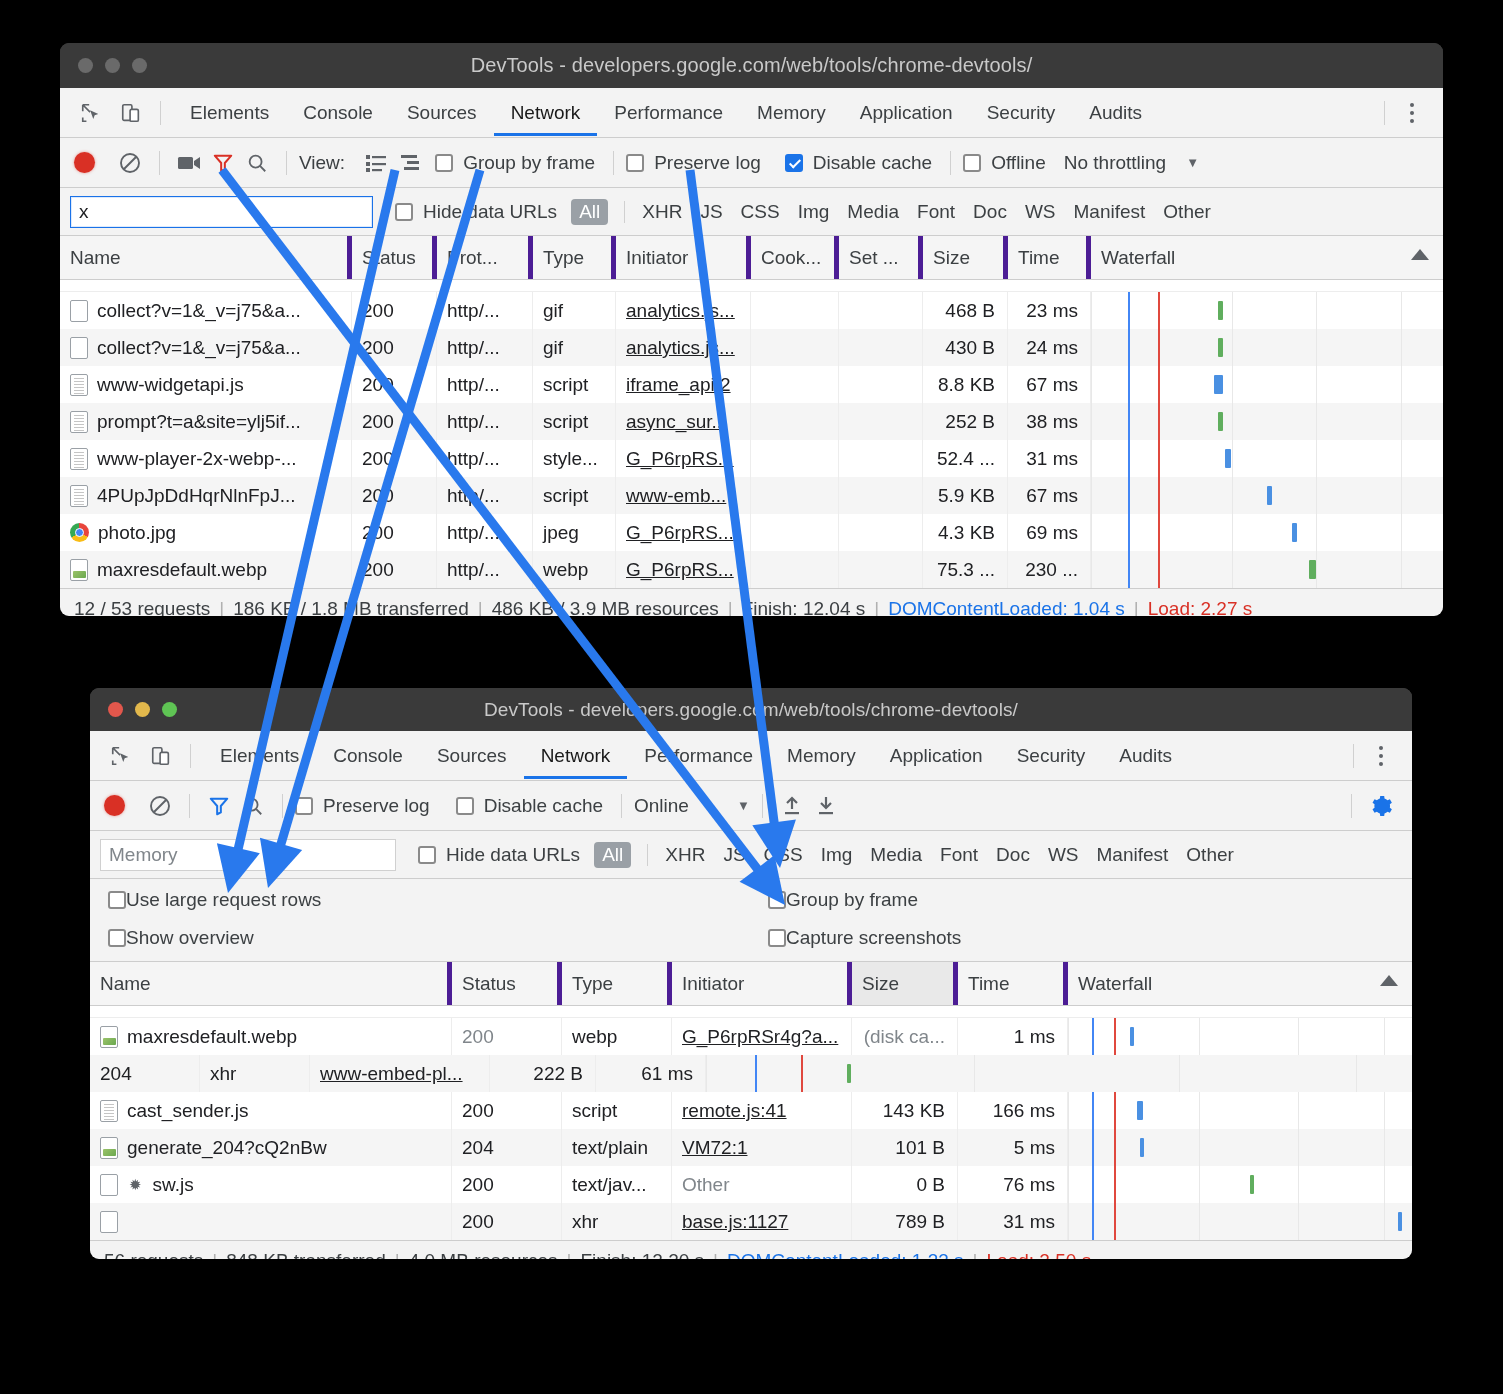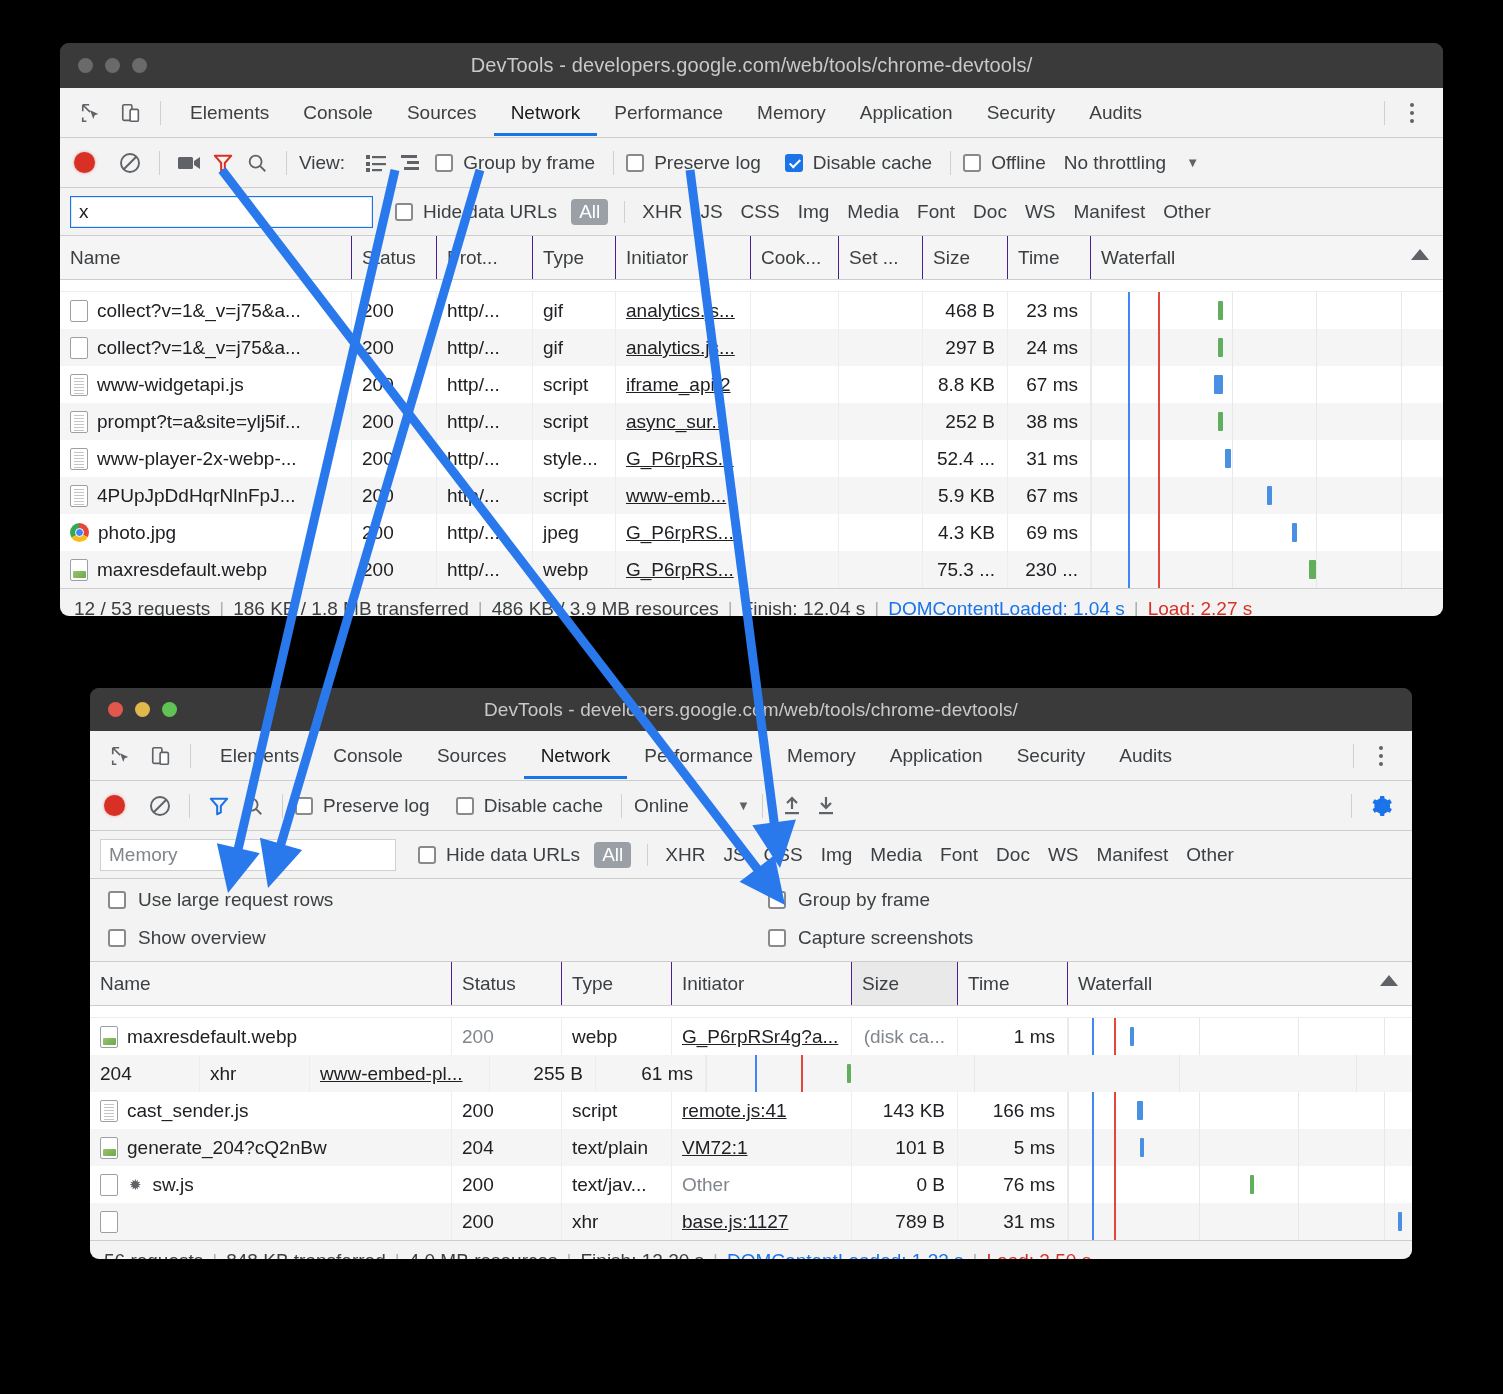--- a/index.html
+++ b/index.html
@@ -60,26 +60,26 @@
   .ftypes{display:flex;align-items:center;gap:0;}
   .ftype{font-size:19px;color:#3c4043;padding:0 9px;white-space:nowrap;}
   .ftype.all{background:#9aa0a6;color:#fff;border-radius:4px;padding:2px 8px;margin:0 8px;}
   .fsep{width:1px;height:22px;background:#d0d0d0;margin:0 8px;}
 
   
   .settings{background:#f3f3f3;border-bottom:1px solid #cdcdcd;padding:10px 18px 12px 18px;
             display:flex;}
   .scol{display:flex;flex-direction:column;gap:16px;}
   .scol.c1{width:660px;}
-  .srow{display:flex;align-items:center;gap:12px;font-size:19px;color:#3c4043;}
+  .srow{display:flex;align-items:center;gap:0;font-size:19px;color:#3c4043;}
 
   
   .thead{display:flex;background:#f5f5f5;border-bottom:1px solid #cdcdcd;height:43px;
          align-items:center;font-size:19px;color:#3c4043;}
-  .th{padding-left:10px;border-right:1px solid #4c1d95;height:43px;line-height:43px;
+  .th{padding-left:10px;border-right:5px solid #4c1d95;height:43px;line-height:43px;
       box-sizing:border-box;overflow:hidden;white-space:nowrap;}
   .th.last{border-right:none;flex:1;position:relative;}
   .sortarrow{position:absolute;right:14px;top:13px;width:0;height:0;
      border-left:9px solid transparent;border-right:9px solid transparent;border-bottom:11px solid #5f6368;}
   .tbody{background:#fff;}
   .trow{display:flex;height:37px;align-items:center;font-size:19px;color:#202124;}
   .trow.alt{background:#f5f5f5;}
   .td{padding-left:10px;height:37px;line-height:37px;box-sizing:border-box;overflow:hidden;
       white-space:nowrap;border-right:1px solid #ededed;}
   .td.last{border-right:none;flex:1;position:relative;padding:0;}
@@ -309,21 +309,21 @@
         <span class="td name" style="width: 292px;">
           <span class="ficon"></span>
           <span>collect?v=1&amp;_v=j75&amp;a...</span>
         </span>
         <span class="td " style="width: 85px;">200</span>
         <span class="td " style="width: 96px;">http/...</span>
         <span class="td " style="width: 83px;">gif</span>
         <span class="td " style="width: 135px;"><span class="lnk">analytics.js...</span></span>
         <span class="td " style="width: 88px;"></span>
         <span class="td " style="width: 84px;"></span>
-        <span class="td r" style="width: 85px;">297 B</span>
+        <span class="td r" style="width: 85px;">430 B</span>
         <span class="td r" style="width: 83px;">24 ms</span>
         <span class="td last">
           <span class="wf">
             <i class="vgrid" style="left: 0%;"></i>
             <i class="vgrid" style="left: 19%;"></i>
             <i class="vgrid" style="left: 40%;"></i>
             <i class="vgrid" style="left: 64%;"></i>
             <i class="vgrid" style="left: 88%;"></i>
             <i class="blue-line" style="left: 10.5%;"></i>
             <i class="red-line" style="left: 19%;"></i>
@@ -685,21 +685,21 @@
             <i class="blue-line" style="left: 7%;"></i>
             <i class="red-line" style="left: 13.5%;"></i>
             <i class="bar b" style="left: 18%; width: 4px;"></i>
           </span>
         </span>
       </div>
       <div class="trow alt">
         <span class="td " style="width: 110px;">204</span>
         <span class="td " style="width: 110px;">xhr</span>
         <span class="td " style="width: 180px;"><span class="lnk">www-embed-pl...</span></span>
-        <span class="td r" style="width: 106px;">255 B</span>
+        <span class="td r" style="width: 106px;">222 B</span>
         <span class="td r" style="width: 110px;">61 ms</span>
         <span class="td last">
           <span class="wf">
             <i class="vgrid" style="left: 0%;"></i>
             <i class="vgrid" style="left: 13.5%;"></i>
             <i class="vgrid" style="left: 38%;"></i>
             <i class="vgrid" style="left: 67%;"></i>
             <i class="vgrid" style="left: 92%;"></i>
             <i class="blue-line" style="left: 7%;"></i>
             <i class="red-line" style="left: 13.5%;"></i>

